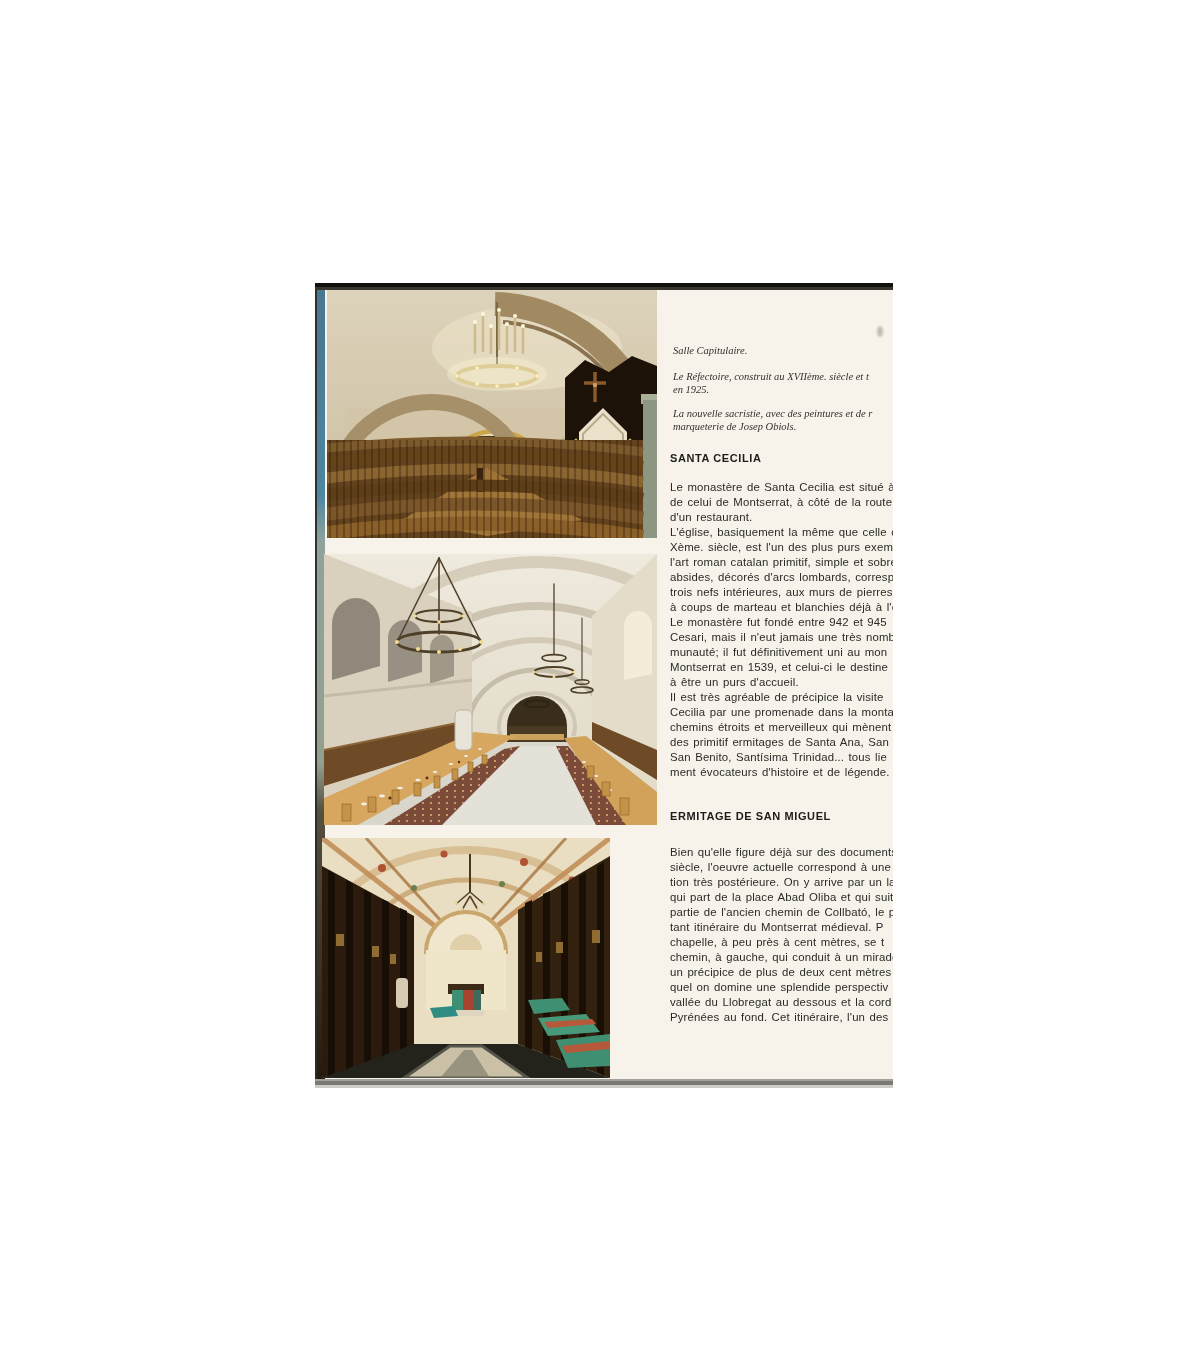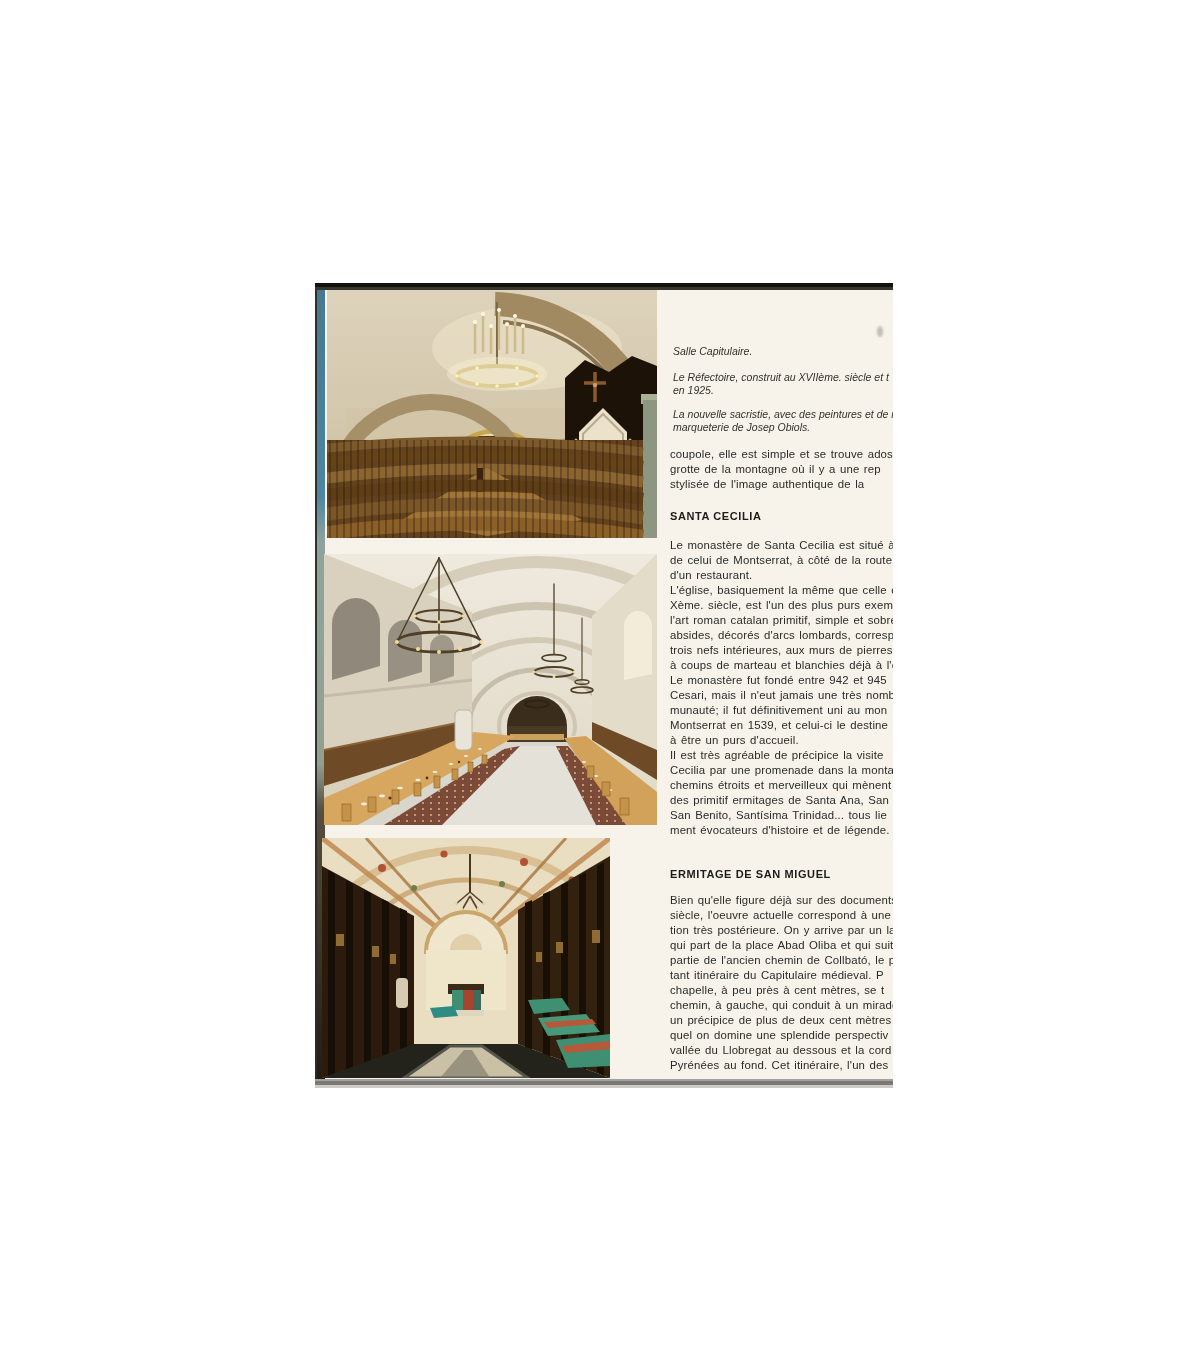--- a/index.html
+++ b/index.html
@@ -20,27 +20,27 @@
 
   .photo{position:absolute;overflow:hidden;}
   .photo svg{display:block;width:100%;height:100%;}
   .photo-1{left:12px;top:7px;width:330px;height:248px;}
   .photo-2{left:9px;top:271px;width:333px;height:271px;}
   .photo-3{left:7px;top:555px;width:288px;height:240px;}
 
   .text-col{position:absolute;left:355px;top:62px;width:223px;color:#2c2c2c;}
   .caption{margin:0 0 13px 3px;}
   .caption.joined{margin-bottom:12px;}
-  .cap-line{font-style:italic;font-size:10.5px;line-height:12.8px;white-space:nowrap;overflow:hidden;color:#33312e;}
+  .cap-line{font-style:italic;font-size:10.5px;line-height:12.8px;white-space:nowrap;overflow:hidden;color:#33312e;font-family:Liberation Serif, serif;}
   .body-par{margin:0;}
   .intro{margin-top:4px;}
   .body-line{font-size:11.4px;line-height:15px;letter-spacing:.15px;word-spacing:1.1px;white-space:nowrap;overflow:hidden;color:#2a2a28;}
   .heading{font-weight:bold;font-size:11px;line-height:17px;letter-spacing:.6px;margin:0;color:#1c1c1a;}
   .heading-1{margin-top:16px;margin-bottom:13px;}
-  .heading-2{margin-top:28px;margin-bottom:10px;}
+  .heading-2{margin-top:28px;margin-bottom:20px;}
 
   .smudge{position:absolute;left:562px;top:43px;width:6px;height:11px;background:#b6b1a8;border-radius:50%;filter:blur(1px);opacity:.8;}
 </style>
 </head>
 <body>
 
 <div class="scan-canvas">
   <div class="page">
 
     <div class="edge-top"></div>
@@ -397,25 +397,20 @@
         </div>
       <div class="caption joined">
           <div class="cap-line">Le Réfectoire, construit au XVIIème. siècle et t</div>
           <div class="cap-line">en 1925.</div>
         </div>
       <div class="caption">
           <div class="cap-line">La nouvelle sacristie, avec des peintures et de r</div>
           <div class="cap-line">marqueterie de Josep Obiols.</div>
         </div>
 
-      <div class="body-par intro">
-          <div class="body-line">coupole, elle est simple et se trouve ados</div>
-          <div class="body-line">grotte de la montagne où il y a une rep</div>
-          <div class="body-line">stylisée de l'image authentique de la</div>
-        </div>
 
       <h2 class="heading heading-1">SANTA CECILIA</h2>
       <div class="body-par">
           <div class="body-line">Le monastère de Santa Cecilia est situé à 4</div>
           <div class="body-line">de celui de Montserrat, à côté de la route q</div>
           <div class="body-line">d'un restaurant.</div>
           <div class="body-line">L'église, basiquement la même que celle co</div>
           <div class="body-line">Xème. siècle, est l'un des plus purs exem</div>
           <div class="body-line">l'art roman catalan primitif, simple et sobre</div>
           <div class="body-line">absides, décorés d'arcs lombards, correspo</div>
@@ -434,21 +429,21 @@
           <div class="body-line">ment évocateurs d'histoire et de légende.</div>
         </div>
 
       <h2 class="heading heading-2">ERMITAGE DE SAN MIGUEL</h2>
       <div class="body-par">
           <div class="body-line">Bien qu'elle figure déjà sur des documents</div>
           <div class="body-line">siècle, l'oeuvre actuelle correspond à une re</div>
           <div class="body-line">tion très postérieure. On y arrive par un larg</div>
           <div class="body-line">qui part de la place Abad Oliba et qui suit la</div>
           <div class="body-line">partie de l'ancien chemin de Collbató, le pl</div>
-          <div class="body-line">tant itinéraire du Capitulaire médieval. P</div>
+          <div class="body-line">tant itinéraire du Montserrat médieval. P</div>
           <div class="body-line">chapelle, à peu près à cent mètres, se t</div>
           <div class="body-line">chemin, à gauche, qui conduit à un mirado</div>
           <div class="body-line">un précipice de plus de deux cent mètres</div>
           <div class="body-line">quel on domine une splendide perspectiv</div>
           <div class="body-line">vallée du Llobregat au dessous et la cord</div>
           <div class="body-line">Pyrénées au fond. Cet itinéraire, l'un des p</div>
         </div>
     </div>
 
     <div class="edge-bottom"></div>

